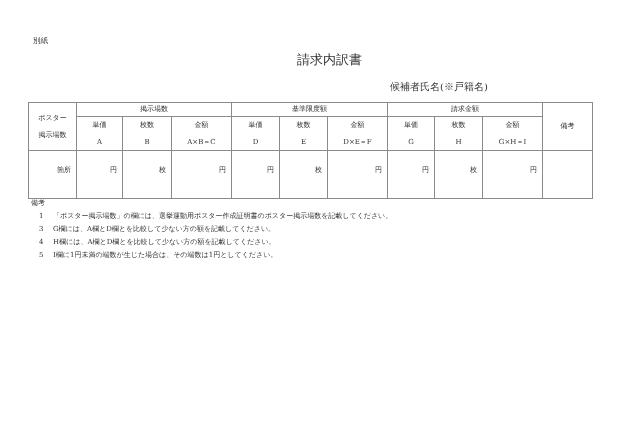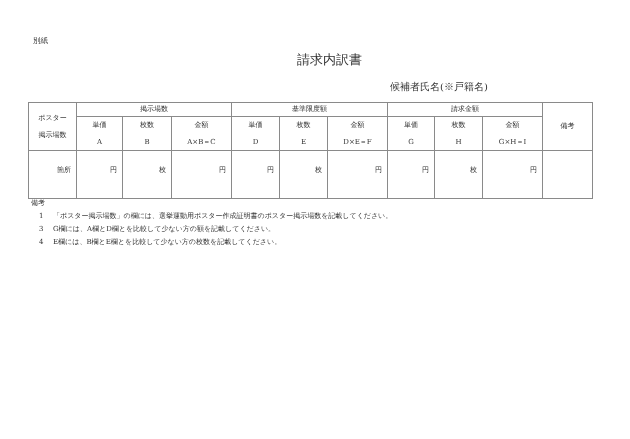--- a/index.html
+++ b/index.html
@@ -145,14 +145,15 @@
     <td class="unit">円</td>
     <td class="unit"></td>
   </tr>
 </tbody>
   </table>
 
 <div class="notes">
   <div class="note-head">備考</div>
   <div class="note-item"><span class="note-num">1</span><span>「ポスター掲示場数」の欄には、選挙運動用ポスター作成証明書のポスター掲示場数を記載してください。</span></div>
   <div class="note-item"><span class="note-num">3</span><span>G欄には、A欄とD欄とを比較して少ない方の額を記載してください。</span></div>
-  <div class="note-item"><span class="note-num">4</span><span>E欄には、B欄とE欄とを比較して少ない方の枚数を記載してください。</span></div>
+  <div class="note-item"><span class="note-num">4</span><span>H欄には、A欄とD欄とを比較して少ない方の額を記載してください。</span></div>
+  <div class="note-item"><span class="note-num">5</span><span>I欄に1円未満の端数が生じた場合は、その端数は1円としてください。</span></div>
 </div>
 
 </body></html>

